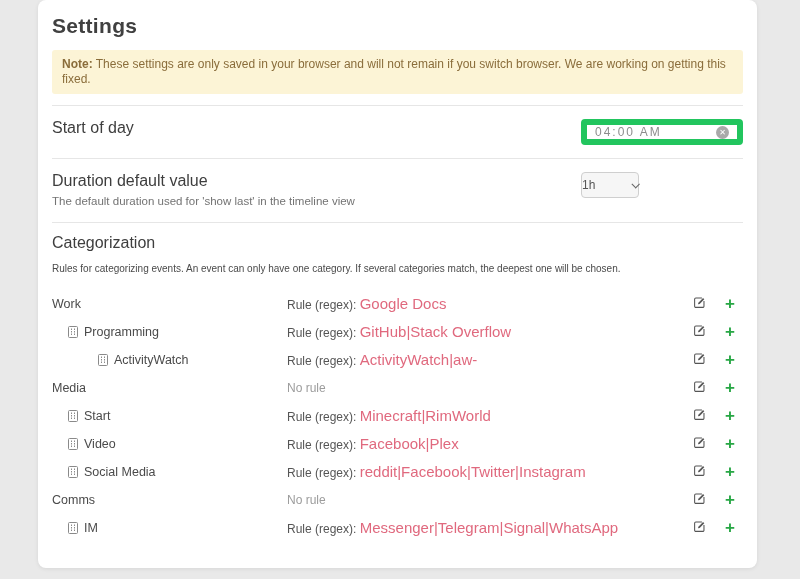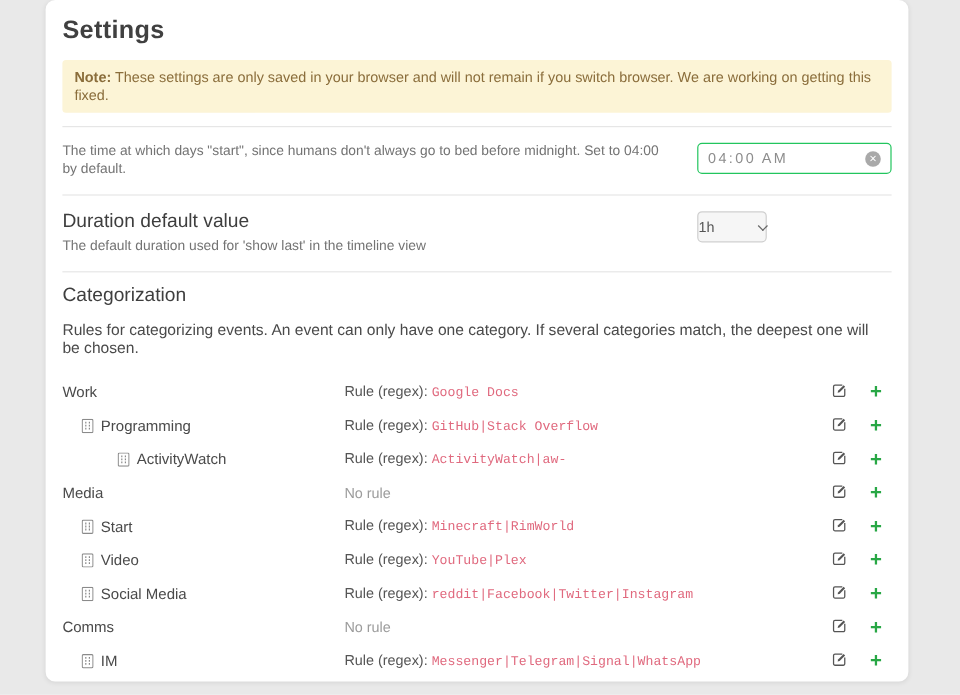--- a/index.html
+++ b/index.html
@@ -54,21 +54,21 @@
   }
   .setting-desc {
     font-size: 11.5px;
     color: #737373;
     line-height: 1.3;
   }
   .right-col { width: 162px; flex: 0 0 162px; }
   .time-input {
     width: 162px;
     height: 26px;
-    border: 1px solid #22c55e;
+    border: 6px solid #22c55e;
     border-radius: 4px;
     background: #fff;
     display: flex;
     align-items: center;
     justify-content: space-between;
     padding: 0 8px;
     cursor: text;
   }
   .time-value {
     color: #8d8d8d;
@@ -116,44 +116,44 @@
     border: 1px solid #eed98f;
     color: #e3c45f;
     background: transparent;
     font-size: 11.5px;
     padding: 5px 8px;
     border-radius: 4px;
     cursor: pointer;
     font-family: "Liberation Sans", sans-serif;
   }
   .cat-desc {
-    font-size: 13px;
+    font-size: 10px;
     color: #4a4a4a;
     margin: 7px 12px 16px 0;
   }
   .cat-list { }
   .cat-row {
     display: flex;
     align-items: center;
     height: 28px;
     font-size: 12.5px;
   }
   .cat-name {
     flex: 0 0 235px;
     display: flex;
     align-items: center;
     gap: 6px;
     color: #4a4a4a;
   }
   .grip { display: inline-flex; }
   .cat-rule { flex: 1; font-size: 12px; color: #555; }
   code.regex {
-    font-family: Liberation Mono, monospace;
+    font-family: Liberation Sans, sans-serif;
     color: #e0697e;
-    font-size: 11px;
+    font-size: 15px;
   }
   .no-rule { color: #9c9c9c; }
   .cat-actions {
     display: flex;
     align-items: center;
     gap: 19px;
     padding-right: 8px;
   }
   .icon-btn {
     background: none; border: none; padding: 0;
@@ -174,21 +174,21 @@
   <h1 class="page-title">Settings</h1>
 
   <div class="note">
     <b>Note:</b><span> These settings are only saved in your browser and will not remain if you switch browser. We are working on getting this fixed.</span>
   </div>
 
   <hr class="divider">
 
   <div class="setting-row">
     <div class="setting-info">
-      <div class="setting-desc">The time at which days "start", since humans don't always go to bed before midnight. Set to 04:00 by default.</div>
+      <div class="setting-title">Start of day</div>
     </div>
     <div class="right-col">
       <div class="time-input">
         <span class="time-value">04:00 AM</span>
         <span class="clear-icon">✕</span>
       </div>
     </div>
   </div>
 
   <hr class="divider">
@@ -357,21 +357,21 @@
       <span class="grip">
         <svg width="10" height="12" viewBox="0 0 10 12">
           <rect x="0.5" y="0.5" width="9" height="11" rx="1" fill="none" stroke="#8a8a8a"></rect>
           <line x1="3.5" y1="2.5" x2="3.5" y2="9.5" stroke="#8a8a8a" stroke-dasharray="1.5 1"></line>
           <line x1="6.5" y1="2.5" x2="6.5" y2="9.5" stroke="#8a8a8a" stroke-dasharray="1.5 1"></line>
         </svg>
       </span>
       <span class="cat-name-label">Video</span>
     </div>
     <div class="cat-rule">
-      <span class="rule-text"><span class="rule-prefix">Rule (regex): </span><code class="regex">YouTube|Plex</code></span>
+      <span class="rule-text"><span class="rule-prefix">Rule (regex): </span><code class="regex">Facebook|Plex</code></span>
       
     </div>
     <div class="cat-actions">
       <button class="icon-btn">
         <span>
           <svg width="13" height="13" viewBox="0 0 16 16">
             <path d="M11 2.5H3.5A1.5 1.5 0 0 0 2 4v8.5A1.5 1.5 0 0 0 3.5 14H12a1.5 1.5 0 0 0 1.5-1.5V6" fill="none" stroke="#555" stroke-width="1.3"></path>
             <path d="M6.2 10.2l2-.45 5.7-5.7-1.55-1.55-5.7 5.7z" fill="#555"></path>
           </svg>
         </span>

